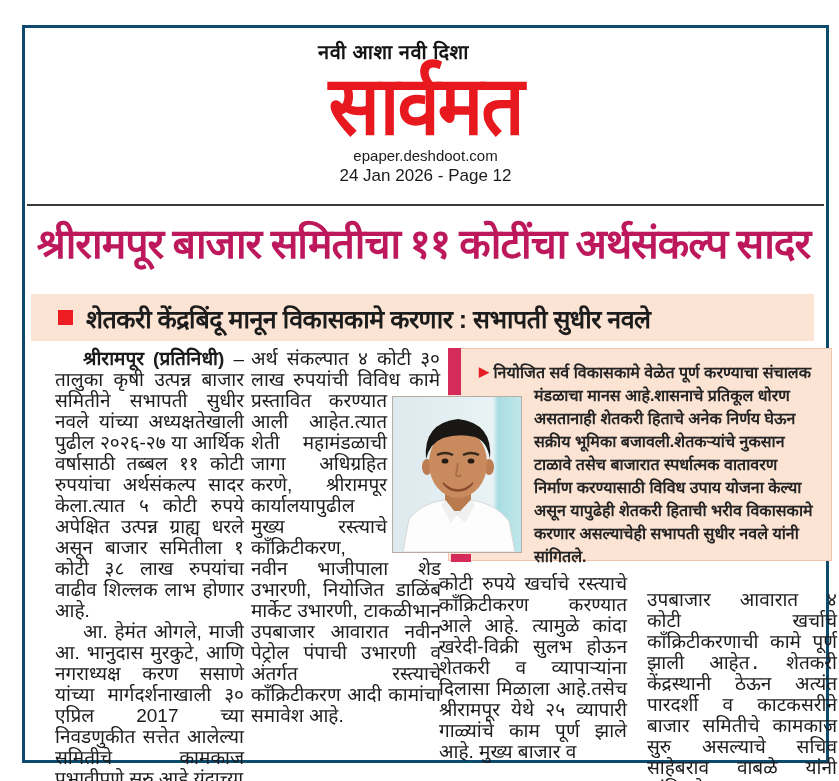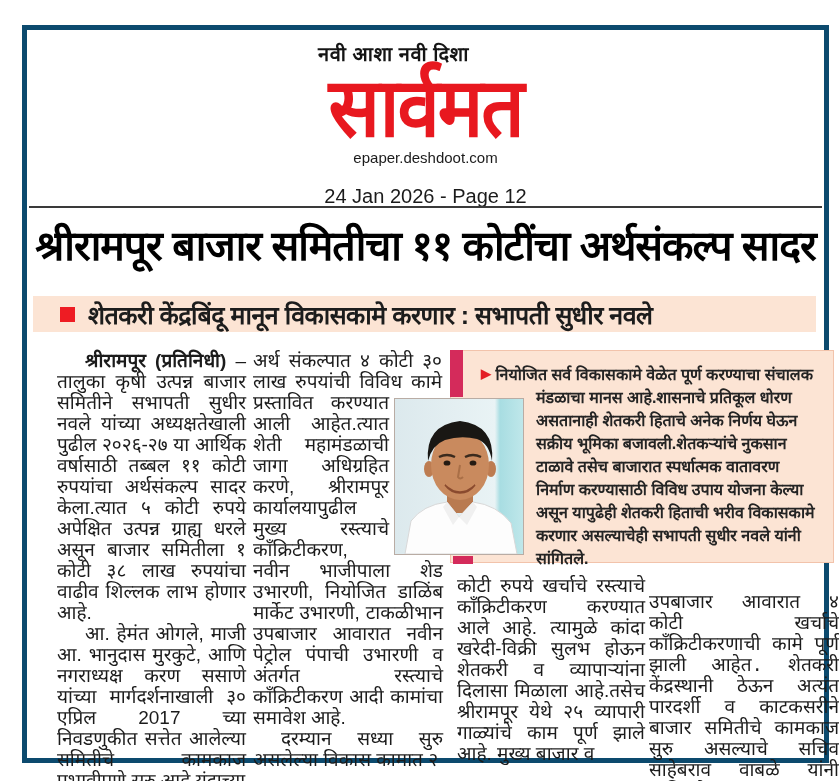--- a/index.html
+++ b/index.html
@@ -4,59 +4,59 @@
 <style>
   html,body { margin:0; padding:0; }
   body {
     width:839px; height:781px; position:relative;
     background:#ffffff;
     font-family:"Liberation Sans", sans-serif;
     overflow:hidden;
   }
   .frame {
     position:absolute; left:22px; top:25px; width:807px; height:738px;
-    border:5px solid #0c4a6e; box-sizing:border-box; background:#fff;
+    border:3px solid #0c4a6e; box-sizing:border-box; background:#fff;
   }
   
   .masthead { position:absolute; top:10px; left:0; width:100%; text-align:center; }
   .tagline {
     display:block; font-size:20px; font-weight:bold; color:#141414;
     transform:translateX(-32px); letter-spacing:0.5px;
   }
   .logo {
     display:block; font-size:76px; font-weight:bold; line-height:1.08;
     letter-spacing:-2px; transform:scaleY(1.08);
   }
   .site { display:block; font-size:15px; color:#1b1b1b; margin-top:0; }
-  .datepage { display:block; font-size:20px; color:#1b1b1b; margin-top:19px; }
+  .datepage { display:block; font-size:17px; color:#1b1b1b; margin-top:2px; }
   .mast-rule { position:absolute; left:2px; right:2px; top:176px; border-top:2px solid #3a3a3a; }
   
   .headline {
     position:absolute; top:191px; left:4px; width:789px;
-    font-size:41px; font-weight:bold; color:#000000; text-align:center;
-    letter-spacing:-1px; line-height:1.25;
+    font-size:41px; font-weight:bold; color:#be185d; text-align:center;
+    letter-spacing:-1px; line-height:1.25;font-family:Liberation Serif, serif;
   }
   
   .subhead {
-    position:absolute; top:266px; left:6px; width:783px; height:36px;
+    position:absolute; top:266px; left:6px; width:783px; height:47px;
     display:flex; align-items:center; box-sizing:border-box;
   }
   .subhead .bullet { width:15px; height:15px; margin:0 13px 0 27px; flex:0 0 auto; }
   .subhead-text { font-size:25px; font-weight:bold; color:#1c1c1c; letter-spacing:-0.5px; }
   
   .body-area { position:absolute; top:320px; left:30px; width:790px; height:405px; }
   .col {
     position:absolute; top:0; font-size:19px; line-height:21px;
     text-align:justify; color:#1b1b1b;
   }
   .col p { margin:0; }
   .col p.indent { text-indent:28px; }
   .col-1 { left:0;   width:189px; }
   .col-2 { left:196px; width:190px; }
-  .col-3 { left:400px; width:188px; top:225px; }
+  .col-3 { left:384px; width:188px; top:225px; }
   .col-4 { left:592px; width:190px; top:243px;font-family:Liberation Mono, monospace; }
   .dateline { font-weight:bold; }
   .fl1 { float:right; width:1px;  height:48px; }
   .fl2 { float:right; clear:right; width:54px; height:157px; }
   
   .quote-box {
     position:absolute; left:393px; top:0; width:384px; height:213px;
     border:1px solid #f2c3ab; box-sizing:border-box;
   }
   .qbar  { position:absolute; left:-1px; top:-1px; width:13px; height:47px; }
@@ -97,21 +97,20 @@
 
     <div class="col col-1">
       <p class="indent"><span class="dateline">श्रीरामपूर (प्रतिनिधी)</span><span> – तालुका कृषी उत्पन्न बाजार समितीने सभापती सुधीर नवले यांच्या अध्यक्षतेखाली पुढील २०२६-२७ या आर्थिक वर्षासाठी तब्बल ११ कोटी रुपयांचा अर्थसंकल्प सादर केला.त्यात ५ कोटी रुपये अपेक्षित उत्पन्न ग्राह्य धरले असून बाजार समितीला १ कोटी ३८ लाख रुपयांचा वाढीव शिल्लक लाभ होणार आहे.</span></p>
       <p class="indent"><span>आ. हेमंत ओगले, माजी आ. भानुदास मुरकुटे, आणि नगराध्यक्ष करण ससाणे यांच्या मार्गदर्शनाखाली ३० एप्रिल 2017 च्या निवडणुकीत सत्तेत आलेल्या समितीचे कामकाज प्रभावीपणे सुरु आहे.यंदाच्या</span></p>
     </div>
 
     <div class="col col-2">
       <span class="fl1"></span>
         <span class="fl2"></span>
       <p><span>अर्थ संकल्पात ४ कोटी ३० लाख रुपयांची विविध कामे प्रस्तावित करण्यात आली आहेत.त्यात शेती महामंडळाची जागा अधिग्रहित करणे, श्रीरामपूर कार्यालयापुढील मुख्य रस्त्याचे काँक्रिटीकरण, नवीन भाजीपाला शेड उभारणी, नियोजित डाळिंब मार्केट उभारणी, टाकळीभान उपबाजार आवारात नवीन पेट्रोल पंपाची उभारणी व अंतर्गत रस्त्याचे काँक्रिटीकरण आदी कामांचा समावेश आहे.</span></p>
-      <p class="indent"><span>दरम्यान सध्या सुरु असलेल्या विकास कामात २</span></p>
     </div>
 
     <div class="col col-3">
       <p><span>कोटी रुपये खर्चाचे रस्त्याचे काँक्रिटीकरण करण्यात आले आहे. त्यामुळे कांदा खरेदी-विक्री सुलभ होऊन शेतकरी व व्यापाऱ्यांना दिलासा मिळाला आहे.तसेच श्रीरामपूर येथे २५ व्यापारी गाळ्यांचे काम पूर्ण झाले आहे. मुख्य बाजार व</span></p>
     </div>
 
     <div class="col col-4">
       <p><span>उपबाजार आवारात ४ कोटी खर्चाचे काँक्रिटीकरणाची कामे पूर्ण झाली आहेत. शेतकरी केंद्रस्थानी ठेऊन अत्यंत पारदर्शी व काटकसरीने बाजार समितीचे कामकाज सुरु असल्याचे सचिव साहेबराव वाबळे यांनी सांगितले.</span></p>
     </div>
 

